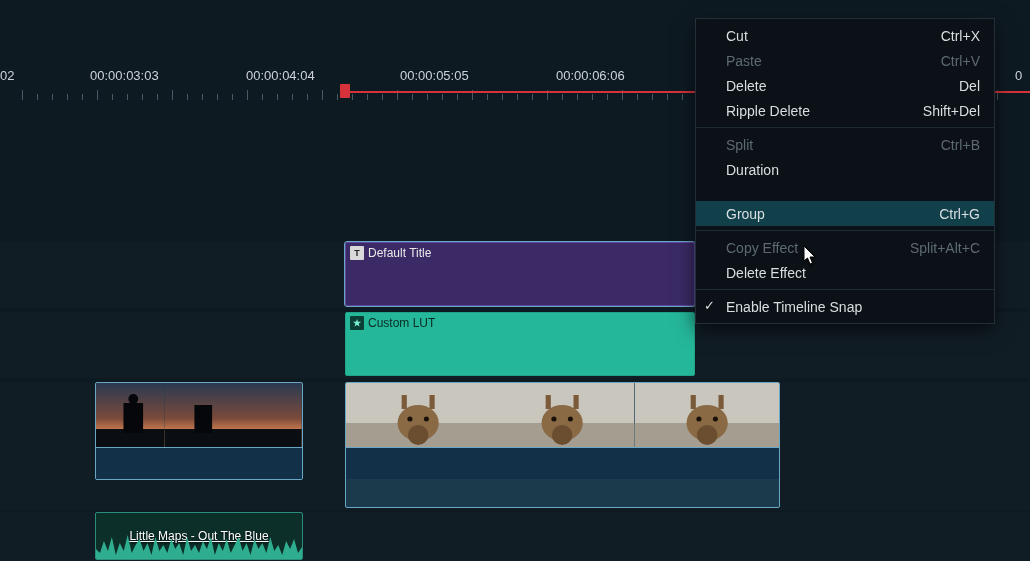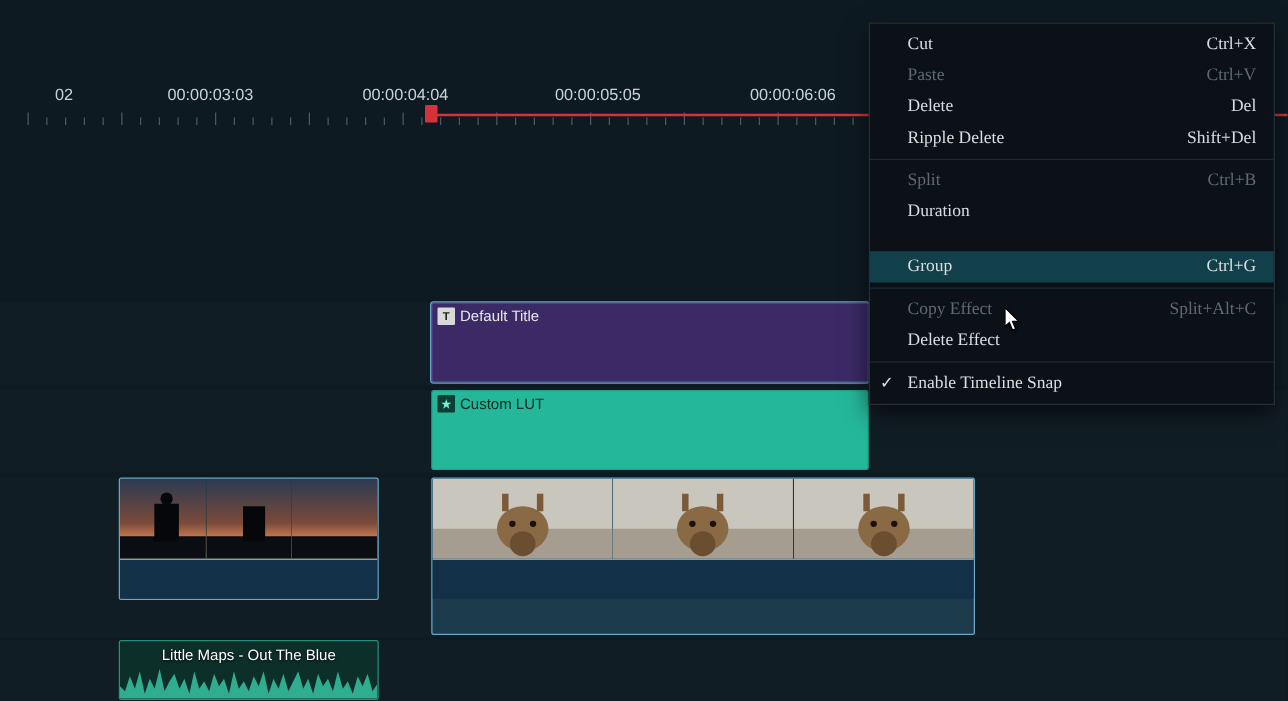--- a/index.html
+++ b/index.html
@@ -1,37 +1,37 @@
 <!DOCTYPE html>
 <html><head>
 <meta charset="utf-8">
 <style>
   html,body{margin:0;padding:0;width:1030px;height:561px;background:#0e1a22;overflow:hidden;font-family:"Segoe UI",Arial,sans-serif;font-size:13px;color:#a8b2b8;-webkit-font-smoothing:antialiased;}
   *{box-sizing:border-box;}
 
   
   .ruler{position:absolute;left:0;top:60px;width:100%;height:40px;}
-  .ruler-label{position:absolute;top:8px;font-size:13px;color:#ccd3d8;white-space:nowrap;padding-left:44px;}
+  .ruler-label{position:absolute;top:8px;font-size:13px;color:#ccd3d8;white-space:nowrap;}
   .tick{position:absolute;bottom:0;width:1px;height:6px;background:#475a66;}
   .tick.major{height:10px;}
 
   
   .playhead{position:absolute;top:84px;left:345px;width:688px;height:14px;}
   .playhead-line{position:absolute;top:7px;left:0;width:100%;height:2px;background:#d6323a;}
   .playhead-handle{position:absolute;top:0;left:-5px;width:10px;height:14px;background:#d6323a;border-radius:1px;}
 
   
   .track{position:absolute;left:0;width:100%;}
   .track-shade{position:absolute;left:0;top:0;width:100%;height:100%;background:rgba(255,255,255,0.015);}
 
   
   .clip{position:absolute;border:1px solid rgba(0,0,0,.4);border-radius:2px;overflow:hidden;}
   .clip-header{display:flex;align-items:center;gap:4px;height:20px;padding:0 4px;font-size:12px;color:#e8e8e8;}
   .clip-header .icon{width:14px;height:14px;display:flex;align-items:center;justify-content:center;background:#d9d9d9;color:#222;font-size:9px;font-weight:700;border-radius:1px;}
-  .clip-label-center{position:absolute;top:4px;left:0;width:100%;text-align:center;font-size:12px;color:#fff;text-shadow:0 1px 2px rgba(0,0,0,.9);}
+  .clip-label-center{position:absolute;top:16px;left:0;width:100%;text-align:center;font-size:12px;color:#fff;text-shadow:0 1px 2px rgba(0,0,0,.9);text-decoration:underline;}
 
   
   .clip.title{background:#3b2a66;border-color:#5d48a0;}
   .clip.title.sel{outline:1px solid #6aa7c4;}
 
   
   .clip.effect{background:#25b79a;border-color:#1fa389;}
   .clip.effect .clip-header{color:#092923;}
   .clip.effect .icon{background:#0b3e34;color:#7af0d6;}
 
@@ -42,21 +42,21 @@
   .clip.video .audio-lane{height:32px;background:#123048;border-top:1px solid #6aa7c4;}
 
   
   .clip.audio{background:#0d2f2a;border:1px solid #2a8c7a;}
   .clip.audio .wave{position:absolute;left:0;bottom:0;width:100%;height:28px;}
 
   
   svg{display:block;}
 
   
-  .ctx{position:absolute;left:695px;top:18px;width:325px;background:#0b1116;border:1px solid #233038;box-shadow:0 6px 18px rgba(0,0,0,.6);padding:4px 0;font-family:Liberation Serif, serif;}
+  .ctx{position:absolute;left:695px;top:18px;width:300px;background:#0b1116;border:1px solid #233038;box-shadow:0 6px 18px rgba(0,0,0,.6);padding:4px 0;}
   .ctx-item{display:flex;align-items:center;height:25px;padding:0 14px 0 30px;color:#d9dee2;font-size:14px;position:relative;cursor:default;}
   .ctx-item.disabled{color:#5d6a72;}
   .ctx-item.hover{background:#12404a;margin-top:19px;}
   .ctx-item .short{margin-left:auto;color:inherit;}
   .ctx-sep{height:1px;background:#1d2a32;margin:4px 0;}
   .ctx-check{position:absolute;left:8px;top:4px;font-size:13px;color:#d9dee2;}
 
   
   .cursor{position:absolute;left:804px;top:246px;width:14px;height:20px;pointer-events:none;}
   .cursor svg{filter:drop-shadow(0 1px 1px rgba(0,0,0,.8));}

